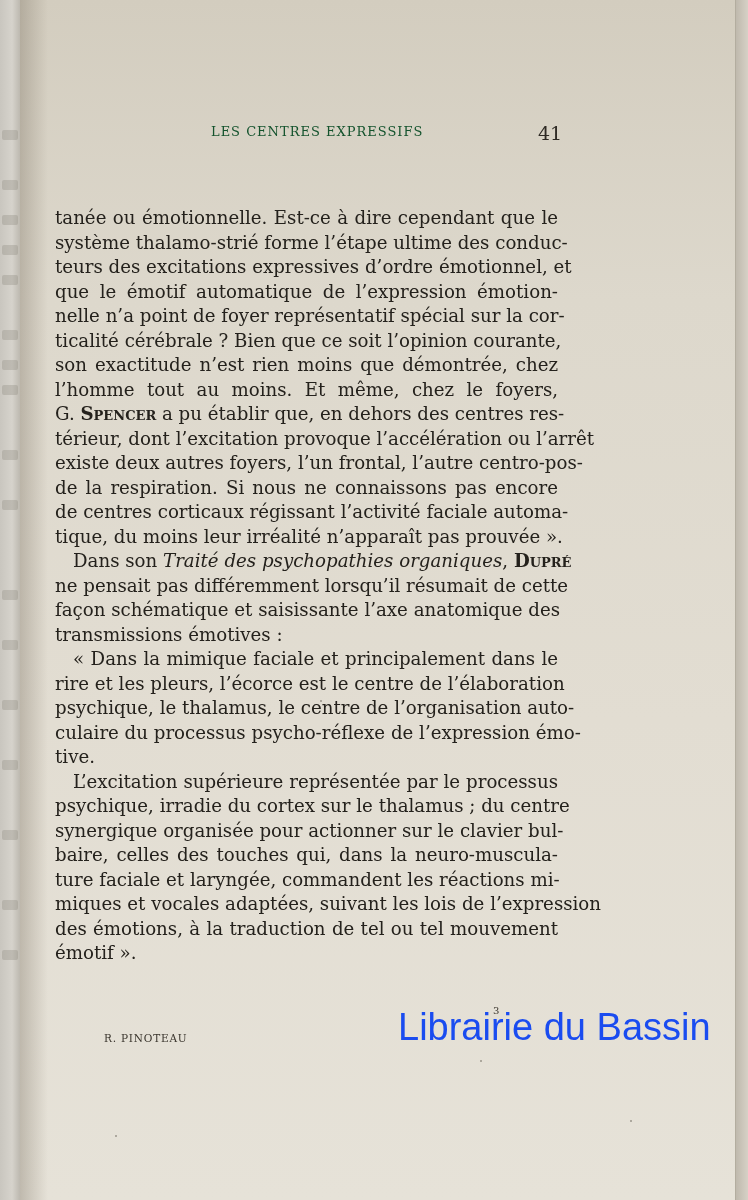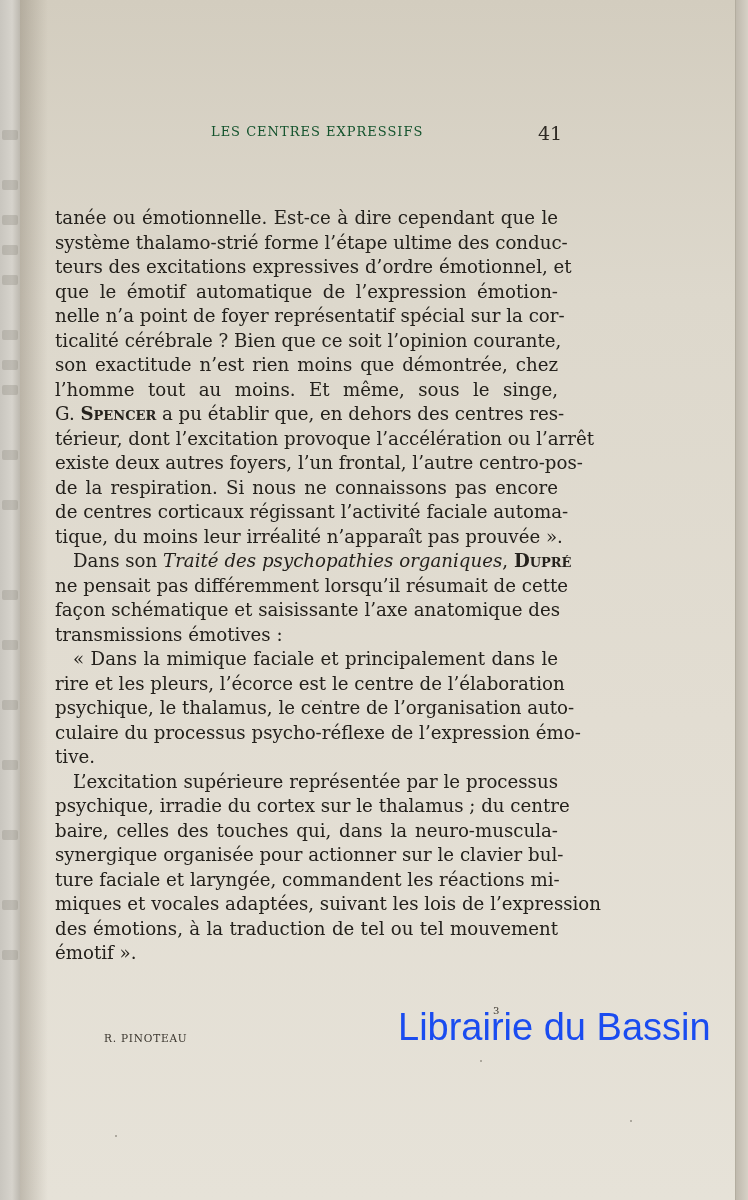--- a/index.html
+++ b/index.html
@@ -172,40 +172,40 @@
 <div class="page-number">41</div>
 
 <div class="body-text" id="body-text">
     <span class="line"><span>tanée ou émotionnelle. Est-ce à dire cependant que le</span></span>
     <span class="line"><span>système thalamo-strié forme l’étape ultime des conduc-</span></span>
     <span class="line"><span>teurs des excitations expressives d’ordre émotionnel, et</span></span>
     <span class="line"><span>que le émotif automatique de l’expression émotion-</span></span>
     <span class="line"><span>nelle n’a point de foyer représentatif spécial sur la cor-</span></span>
     <span class="line"><span>ticalité cérébrale ? Bien que ce soit l’opinion courante,</span></span>
     <span class="line"><span>son exactitude n’est rien moins que démontrée, chez</span></span>
-    <span class="line"><span>l’homme tout au moins. Et même, sous le singe,</span></span>
+    <span class="line"><span>l’homme tout au moins. Et même, chez le foyers,</span></span>
     <span class="line"><span>G. </span><span class="sc">Spencer</span><span> a pu établir que, en dehors des centres res-</span></span>
     <span class="line"><span>térieur, dont l’excitation provoque l’accélération ou l’arrêt</span></span>
     <span class="line"><span>existe deux autres foyers, l’un frontal, l’autre centro-pos-</span></span>
     <span class="line"><span>de la respiration. Si nous ne connaissons pas encore</span></span>
     <span class="line"><span>de centres corticaux régissant l’activité faciale automa-</span></span>
     <span class="line last"><span>tique, du moins leur irréalité n’apparaît pas prouvée ».</span></span>
     <span class="line indent"><span>Dans son </span><span class="it">Traité des psychopathies organiques</span><span>, </span><span class="sc">Dupré</span></span>
     <span class="line"><span>ne pensait pas différemment lorsqu’il résumait de cette</span></span>
     <span class="line"><span>façon schématique et saisissante l’axe anatomique des</span></span>
     <span class="line last"><span>transmissions émotives :</span></span>
     <span class="line indent"><span>« Dans la mimique faciale et principalement dans le</span></span>
     <span class="line"><span>rire et les pleurs, l’écorce est le centre de l’élaboration</span></span>
     <span class="line"><span>psychique, le thalamus, le centre de l’organisation auto-</span></span>
     <span class="line"><span>culaire du processus psycho-réflexe de l’expression émo-</span></span>
     <span class="line last"><span>tive.</span></span>
     <span class="line indent"><span>L’excitation supérieure représentée par le processus</span></span>
     <span class="line"><span>psychique, irradie du cortex sur le thalamus ; du centre</span></span>
+    <span class="line"><span>synergique organisée pour actionner sur le clavier bul-</span></span>
     <span class="line"><span>baire, celles des touches qui, dans la neuro-muscula-</span></span>
-    <span class="line"><span>synergique organisée pour actionner sur le clavier bul-</span></span>
     <span class="line"><span>ture faciale et laryngée, commandent les réactions mi-</span></span>
     <span class="line"><span>miques et vocales adaptées, suivant les lois de l’expression</span></span>
     <span class="line"><span>des émotions, à la traduction de tel ou tel mouvement</span></span>
     <span class="line last"><span>émotif ».</span></span>
   </div>
 
 <div class="footer-signature">R. PINOTEAU</div>
 <div class="watermark" style="color: rgb(26, 76, 240);">Librairie du Bassin</div>
 <div class="signature-number">3</div>
 

